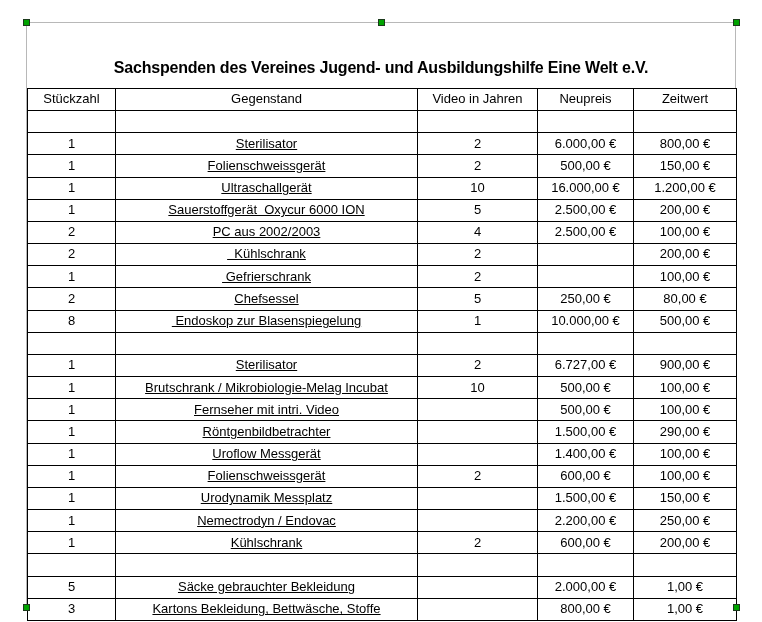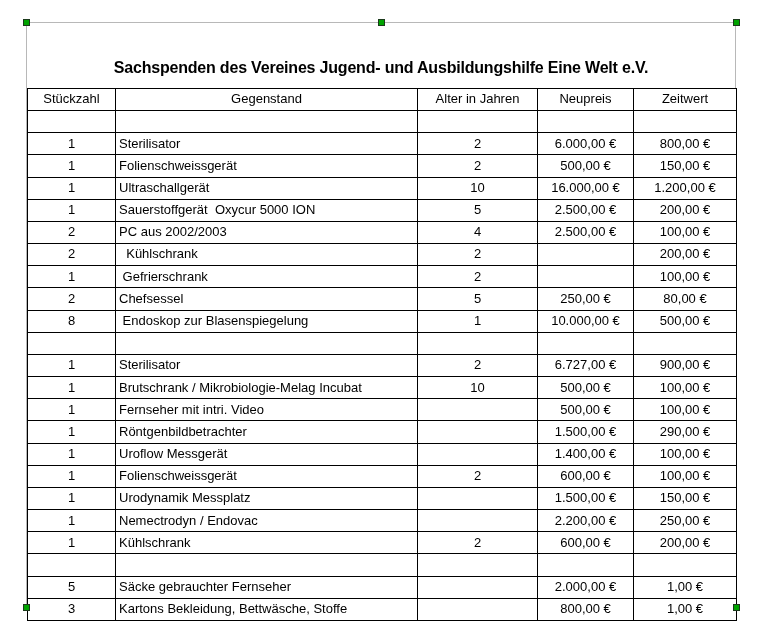--- a/index.html
+++ b/index.html
@@ -77,21 +77,21 @@
     white-space: pre;
     font-weight: normal;
     height: 21px;
     line-height: 1.1;
   }
   th.c0, td.c0,
   th.c2, td.c2,
   th.c3, td.c3,
   th.c4, td.c4 { text-align: center; }
   th.c1 { }
-  td.c1 { text-align: left; }
+  td.c1 { text-align: center; text-decoration: underline; }
 </style>
 </head>
 <body>
 
 <div id="canvas">
 
   <div class="sel-frame"></div>
 
   <div class="handle h-tl"></div>
   <div class="handle h-tc"></div>
@@ -106,21 +106,21 @@
         <col style="width: 88px;">
         <col style="width: 302px;">
         <col style="width: 120px;">
         <col style="width: 96px;">
         <col style="width: 103px;">
       </colgroup>
     <thead>
       <tr>
         <th class="c0">Stückzahl</th>
         <th class="c1">Gegenstand</th>
-        <th class="c2">Alter in Jahren</th>
+        <th class="c2">Video in Jahren</th>
         <th class="c3">Neupreis</th>
         <th class="c4">Zeitwert</th>
       </tr>
     </thead>
     <tbody>
         <tr>
           <td class="c0"></td>
           <td class="c1"></td>
           <td class="c2"></td>
           <td class="c3"></td>
@@ -142,21 +142,21 @@
         </tr>
         <tr>
           <td class="c0">1</td>
           <td class="c1">Ultraschallgerät</td>
           <td class="c2">10</td>
           <td class="c3">16.000,00 €</td>
           <td class="c4">1.200,00 €</td>
         </tr>
         <tr>
           <td class="c0">1</td>
-          <td class="c1">Sauerstoffgerät  Oxycur 5000 ION</td>
+          <td class="c1">Sauerstoffgerät  Oxycur 6000 ION</td>
           <td class="c2">5</td>
           <td class="c3">2.500,00 €</td>
           <td class="c4">200,00 €</td>
         </tr>
         <tr>
           <td class="c0">2</td>
           <td class="c1">PC aus 2002/2003</td>
           <td class="c2">4</td>
           <td class="c3">2.500,00 €</td>
           <td class="c4">100,00 €</td>
@@ -261,21 +261,21 @@
         </tr>
         <tr>
           <td class="c0"></td>
           <td class="c1"></td>
           <td class="c2"></td>
           <td class="c3"></td>
           <td class="c4"></td>
         </tr>
         <tr>
           <td class="c0">5</td>
-          <td class="c1">Säcke gebrauchter Fernseher</td>
+          <td class="c1">Säcke gebrauchter Bekleidung</td>
           <td class="c2"></td>
           <td class="c3">2.000,00 €</td>
           <td class="c4">1,00 €</td>
         </tr>
         <tr>
           <td class="c0">3</td>
           <td class="c1">Kartons Bekleidung, Bettwäsche, Stoffe</td>
           <td class="c2"></td>
           <td class="c3">800,00 €</td>
           <td class="c4">1,00 €</td>

